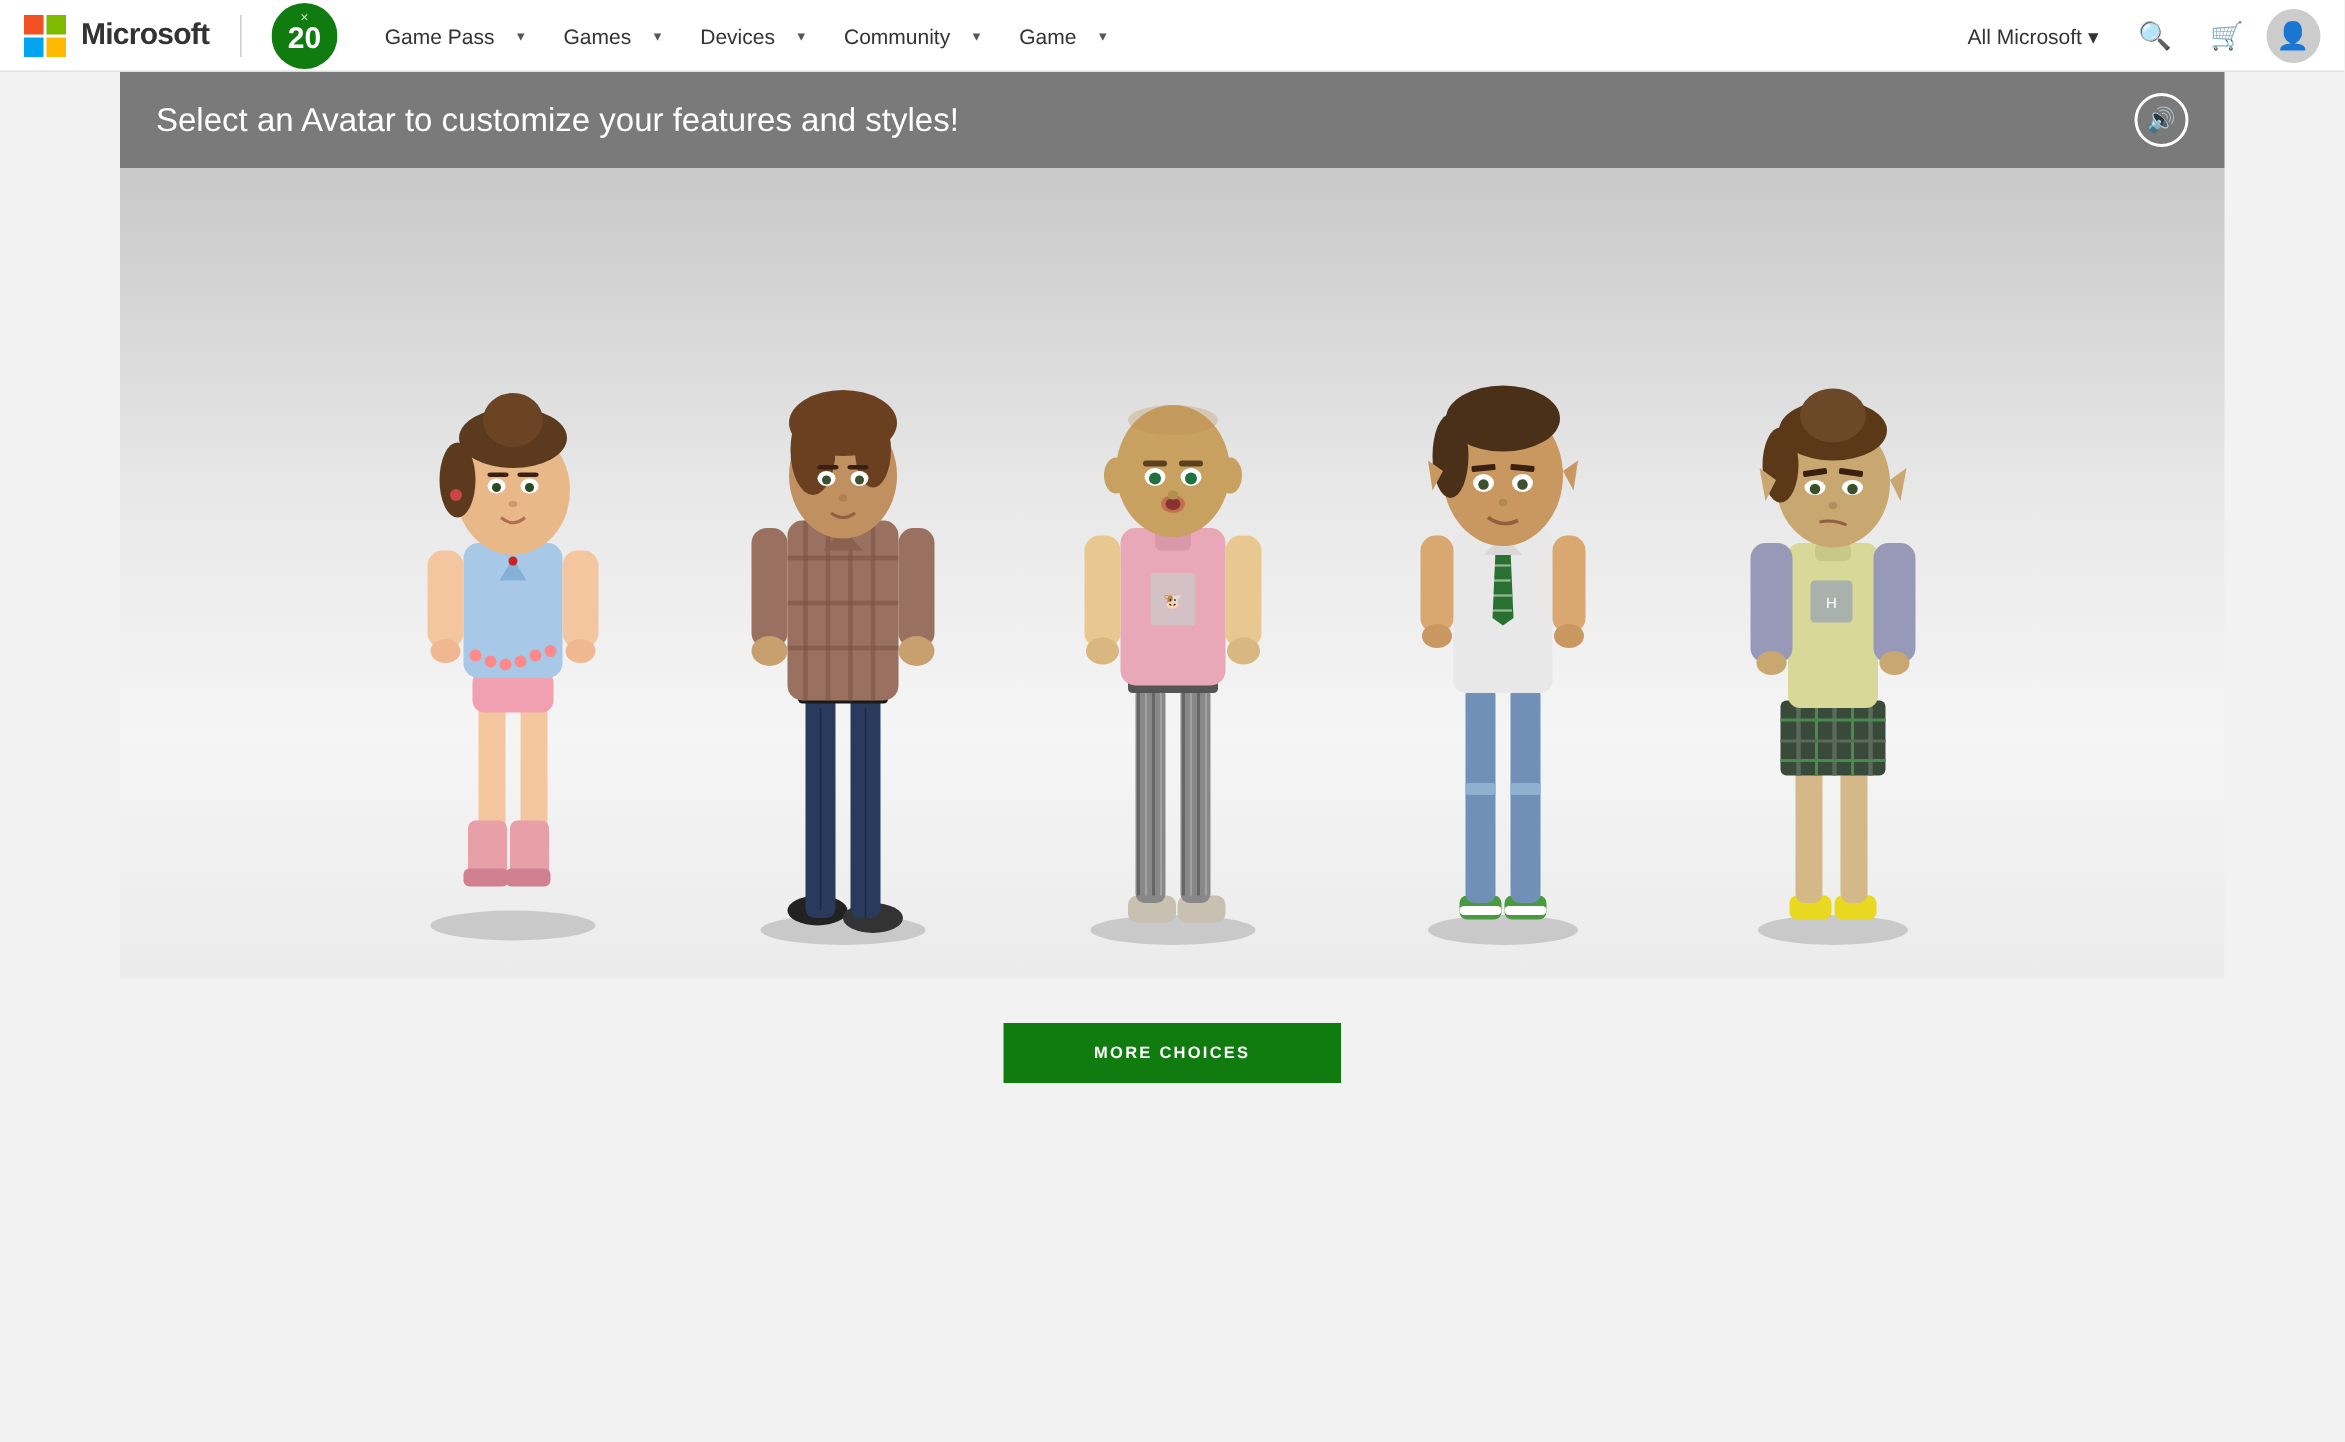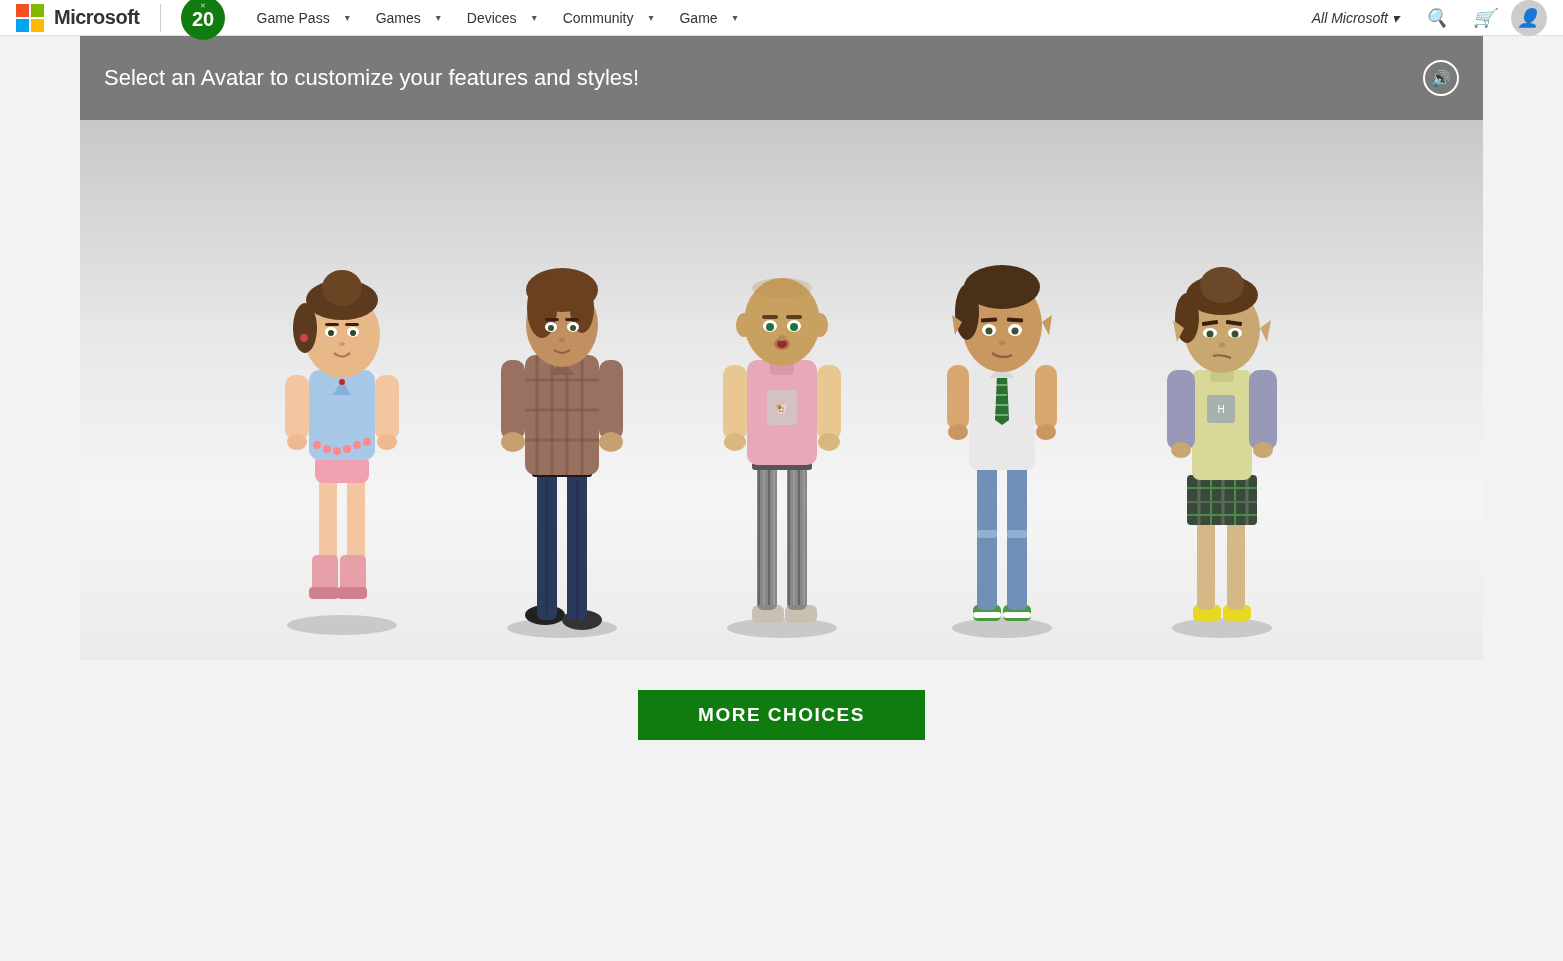--- a/index.html
+++ b/index.html
@@ -3,21 +3,21 @@
   <meta charset="utf-8">
   <style>
     * { margin: 0; padding: 0; box-sizing: border-box; }
     body { font-family: 'Segoe UI', Arial, sans-serif; background: #f2f2f2; width: 1563px; min-height: 961px; overflow-x: hidden; }
 
     
     nav {
       display: flex;
       align-items: center;
       background: #fff;
-      height: 36px;
+      height: 48px;
       padding: 0 16px;
       border-bottom: 1px solid #e0e0e0;
       position: relative;
       z-index: 10;
     }
     .nav-logo-group {
       display: flex;
       align-items: center;
       gap: 10px;
       margin-right: 20px;
@@ -70,21 +70,20 @@
     }
     .nav-link .chevron {
       font-size: 10px;
       color: #555;
     }
     .nav-right {
       display: flex;
       align-items: center;
       gap: 4px;
       margin-left: auto;
-      font-style: italic;
     }
     .nav-all-microsoft {
       display: flex;
       align-items: center;
       gap: 4px;
       padding: 8px 12px;
       font-size: 14px;
       color: #333;
       cursor: pointer;
     }
@@ -118,21 +117,21 @@
       background: #f2f2f2;
       padding: 0;
     }
 
     
     .banner {
       background: #7a7a7a;
       display: flex;
       align-items: center;
       justify-content: space-between;
-      padding: 24px 24px;
+      padding: 14px 24px;
       margin: 0 80px;
     }
     .banner-text {
       color: #fff;
       font-size: 22px;
       font-weight: 400;
     }
     .banner-sound-btn {
       width: 36px;
       height: 36px;
@@ -182,21 +181,21 @@
     .more-choices-wrap {
       display: flex;
       justify-content: center;
       padding: 30px 0 40px;
     }
     .more-choices-btn {
       background: #107c10;
       color: #fff;
       border: none;
       padding: 14px 60px;
-      font-size: 19px;
+      font-size: 11px;
       font-weight: 700;
       letter-spacing: 1.5px;
       cursor: pointer;
       text-transform: uppercase;
     }
   </style>
 </head>
 <body>
 
 <nav>

